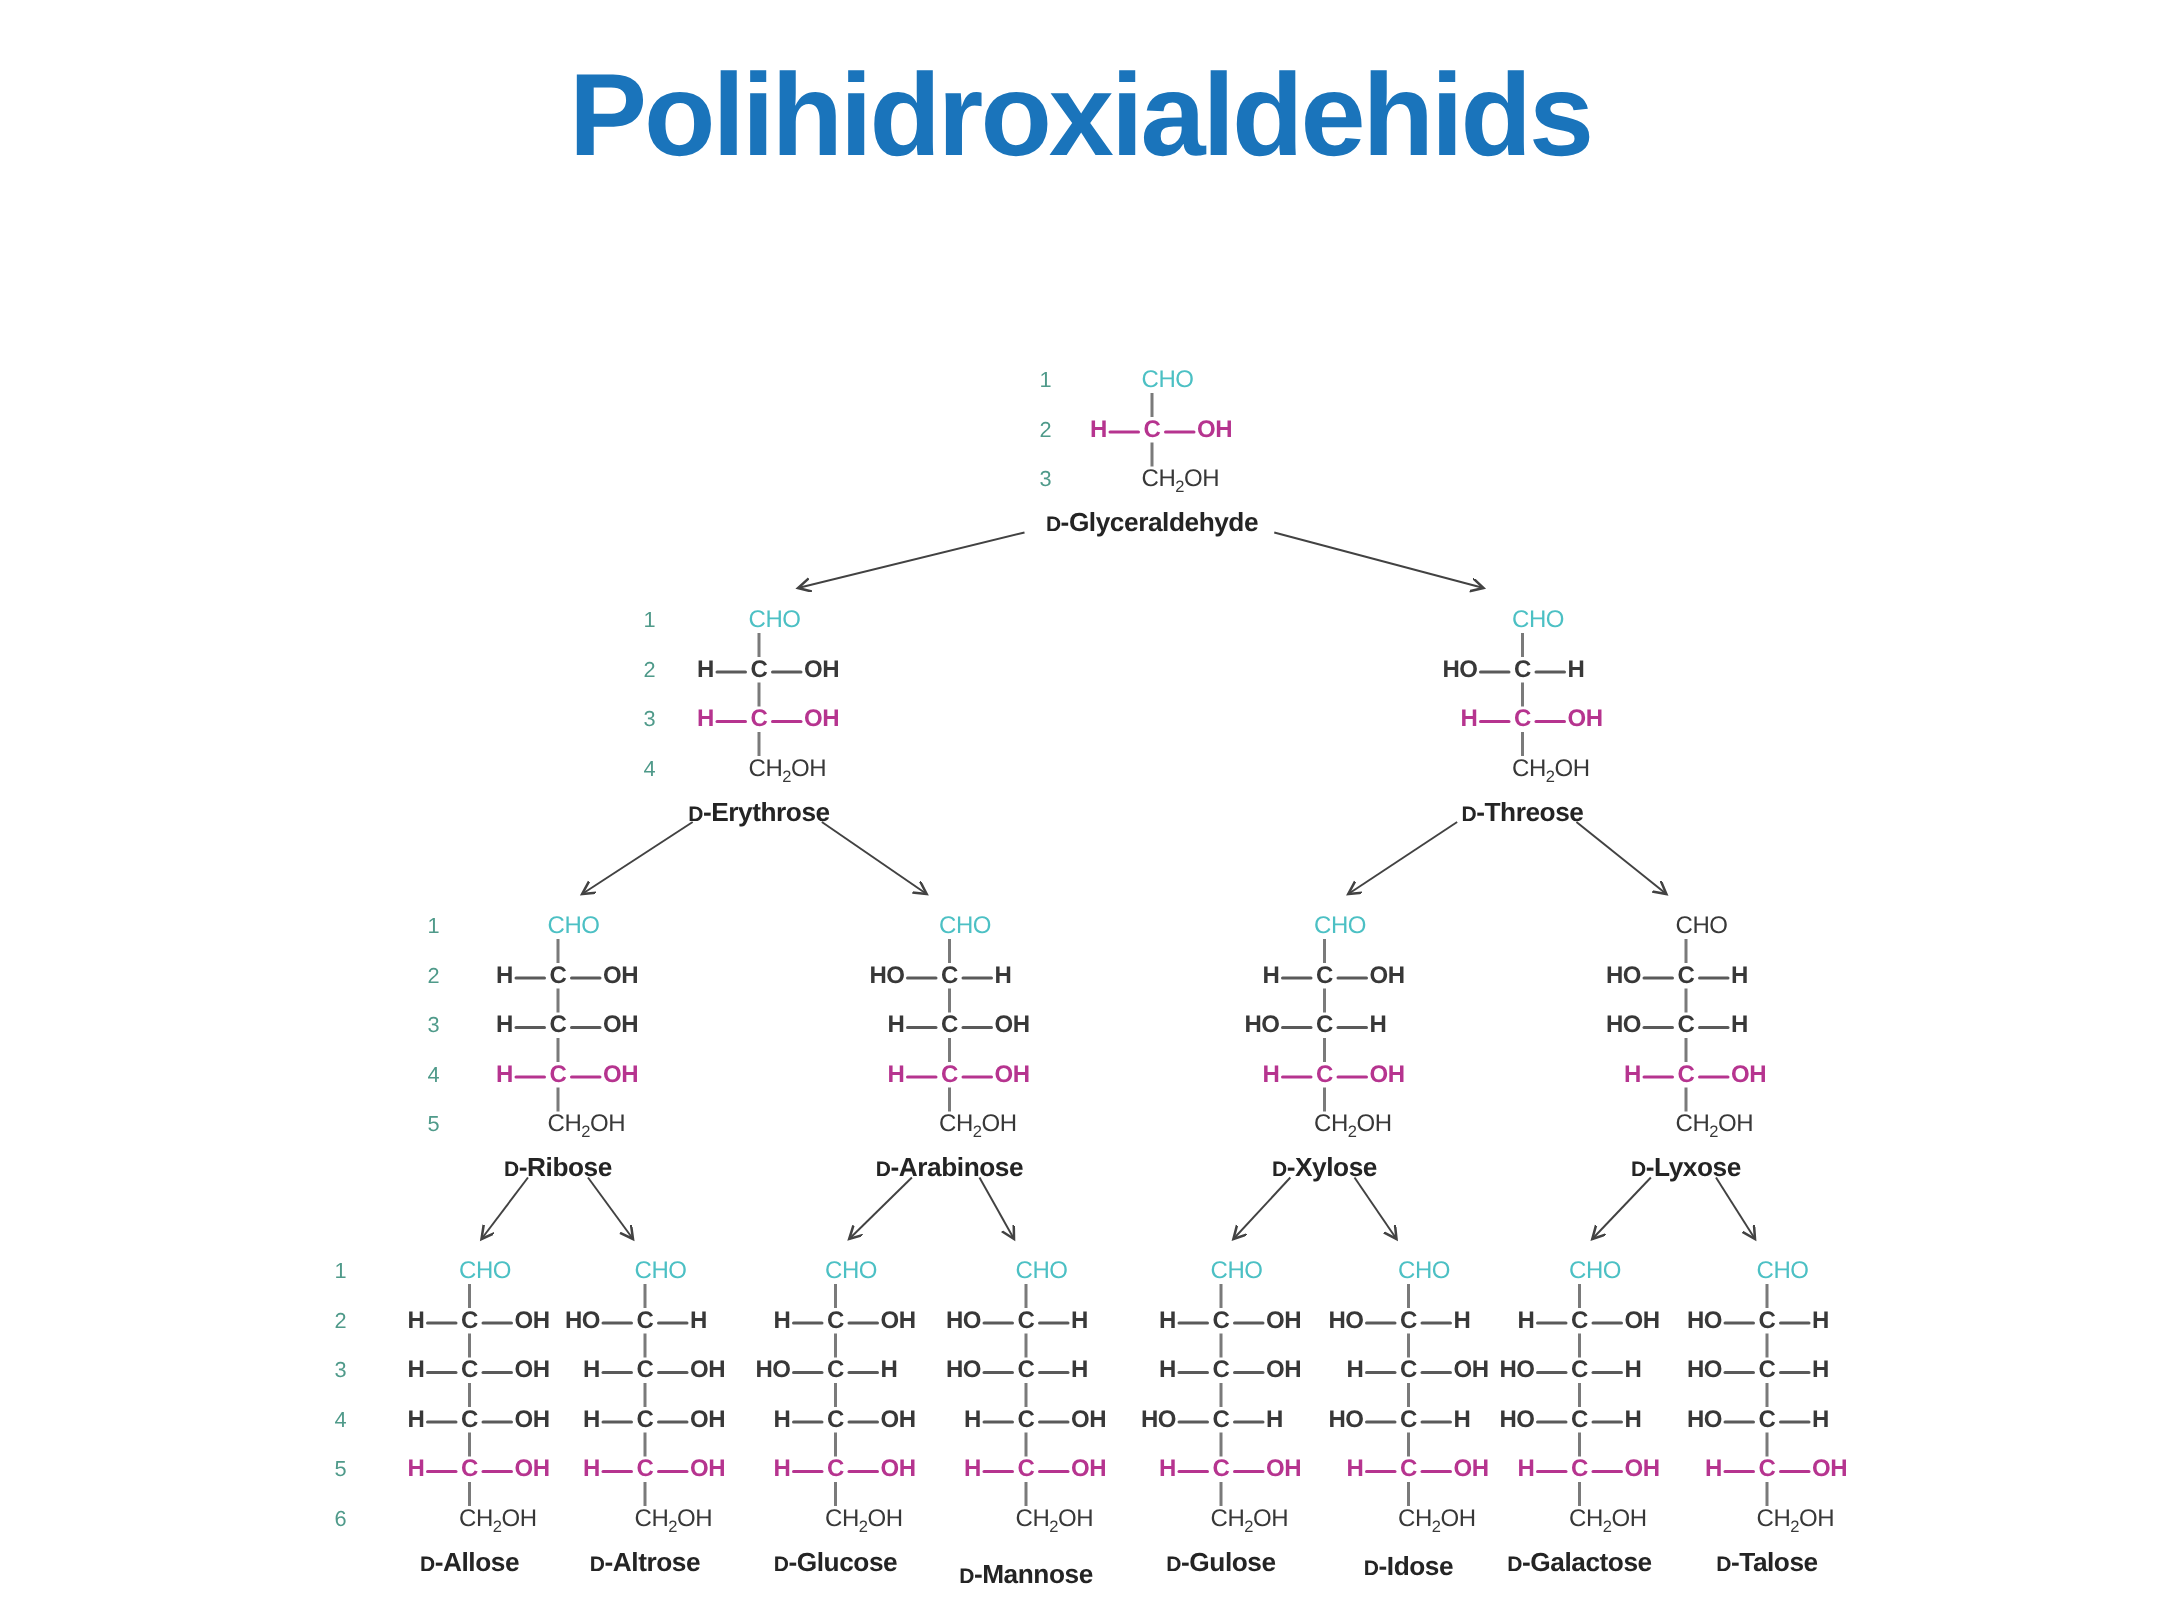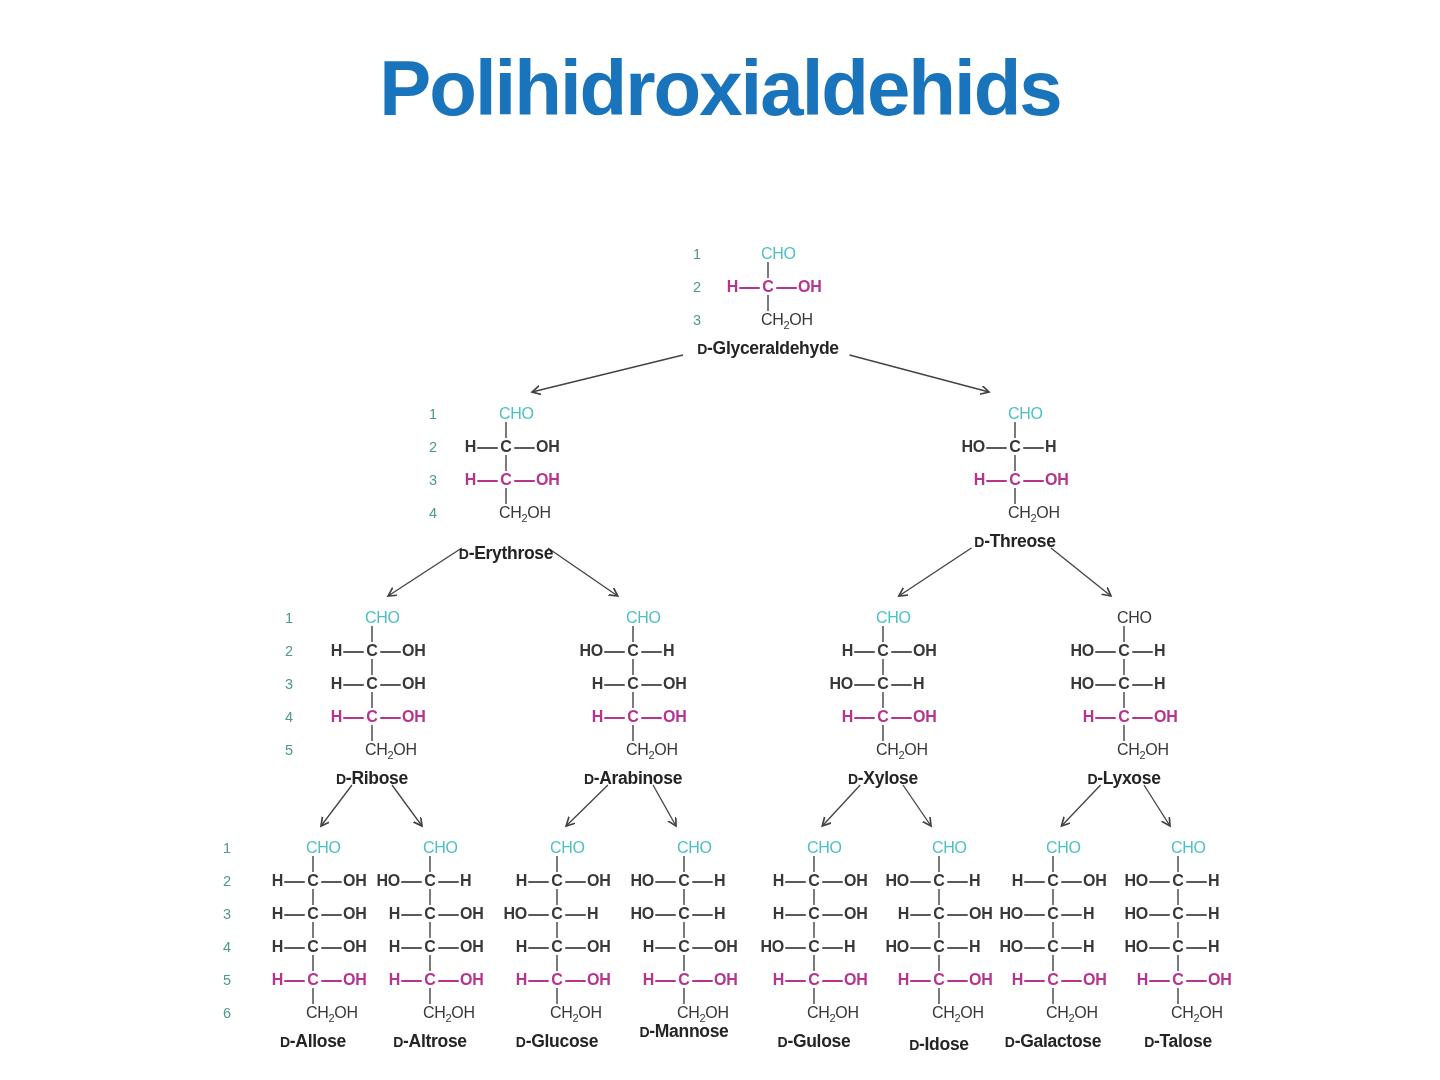--- a/index.html
+++ b/index.html
@@ -2,21 +2,21 @@
 <html><head>
 <meta charset="utf-8">
 <style>
   :root{
     --title:#1a74bb; --cyan:#4cc0c4; --mag:#b6348f; --num:#4f9a8a;
     --txt:#383838; --bond:#5a5a5a; --vseg:#7a7a7a; --arrow:#424242; --label:#242424;
   }
   html,body{margin:0;padding:0;background:#fff;}
   body{width:1440px;height:1080px;overflow:hidden;font-family:"Liberation Sans",sans-serif;}
   #stage{position:relative;width:1440px;height:1080px;background:#ffffff;}
-  .title{position:absolute;top:42px;left:0;width:100%;text-align:center;
+  .title{position:absolute;top:30px;left:0;width:100%;text-align:center;
          font-size:78px;font-weight:bold;letter-spacing:-2px;color:var(--title);line-height:1.2;}
   #arrows{position:absolute;left:0;top:0;width:1440px;height:1080px;pointer-events:none;}
   .structure{position:absolute;width:300px;}
   .srow{position:absolute;left:0;width:300px;height:33px;font-size:16px;font-weight:bold;
         letter-spacing:-0.3px;color:var(--txt);white-space:nowrap;}
   .srow .catom{position:absolute;left:50%;transform:translateX(-50%);top:7px;}
   .srow .lsub{position:absolute;right:calc(50% + 30px);top:7px;}
   .srow .rsub{position:absolute;left:calc(50% + 30px);top:7px;}
   .srow .bondl{position:absolute;right:calc(50% + 8px);width:21px;height:2px;top:16px;background:var(--bond);border-radius:1px;}
   .srow .bondr{position:absolute;left:calc(50% + 8px);width:21px;height:2px;top:16px;background:var(--bond);border-radius:1px;}
@@ -96,21 +96,21 @@
         <div class="srow mag" style="top: 66px;">
           <span class="lsub">H</span>
           <div class="bondl"></div>
           <span class="catom">C</span>
           <div class="bondr"></div>
           <span class="rsub">OH</span>
         </div>
         <div class="srow" style="top: 99px;">
           <span class="term subify">CH<sub>2</sub>OH</span>
         </div>
-        <div class="slabel" style="top: 133px; margin-top: 12px;">D-Erythrose</div>
+        <div class="slabel" style="top: 133px;">D-Erythrose</div>
       </div>
       <div class="structure" style="left: 865px; top: 398px;">
         <div class="vseg" style="top: 24px; height: 16px;"></div>
         <div class="vseg" style="top: 57px; height: 16px;"></div>
         <div class="vseg" style="top: 90px; height: 16px;"></div>
         <div class="srow" style="top: 0px;">
           <span class="term cho-cyan">CHO</span>
         </div>
         <div class="srow" style="top: 33px;">
           <span class="lsub">HO</span>
@@ -426,21 +426,21 @@
         <div class="srow mag" style="top: 132px;">
           <span class="lsub">H</span>
           <div class="bondl"></div>
           <span class="catom">C</span>
           <div class="bondr"></div>
           <span class="rsub">OH</span>
         </div>
         <div class="srow" style="top: 165px;">
           <span class="term subify">CH<sub>2</sub>OH</span>
         </div>
-        <div class="slabel" style="top: 189px;">D-Mannose</div>
+        <div class="slabel" style="top: 207px;">D-Mannose</div>
       </div>
       <div class="structure" style="left: 664px; top: 832px;">
         <div class="vseg" style="top: 24px; height: 16px;"></div>
         <div class="vseg" style="top: 57px; height: 16px;"></div>
         <div class="vseg" style="top: 90px; height: 16px;"></div>
         <div class="vseg" style="top: 123px; height: 16px;"></div>
         <div class="vseg" style="top: 156px; height: 16px;"></div>
         <div class="srow" style="top: 0px;">
           <span class="term cho-cyan">CHO</span>
         </div>

